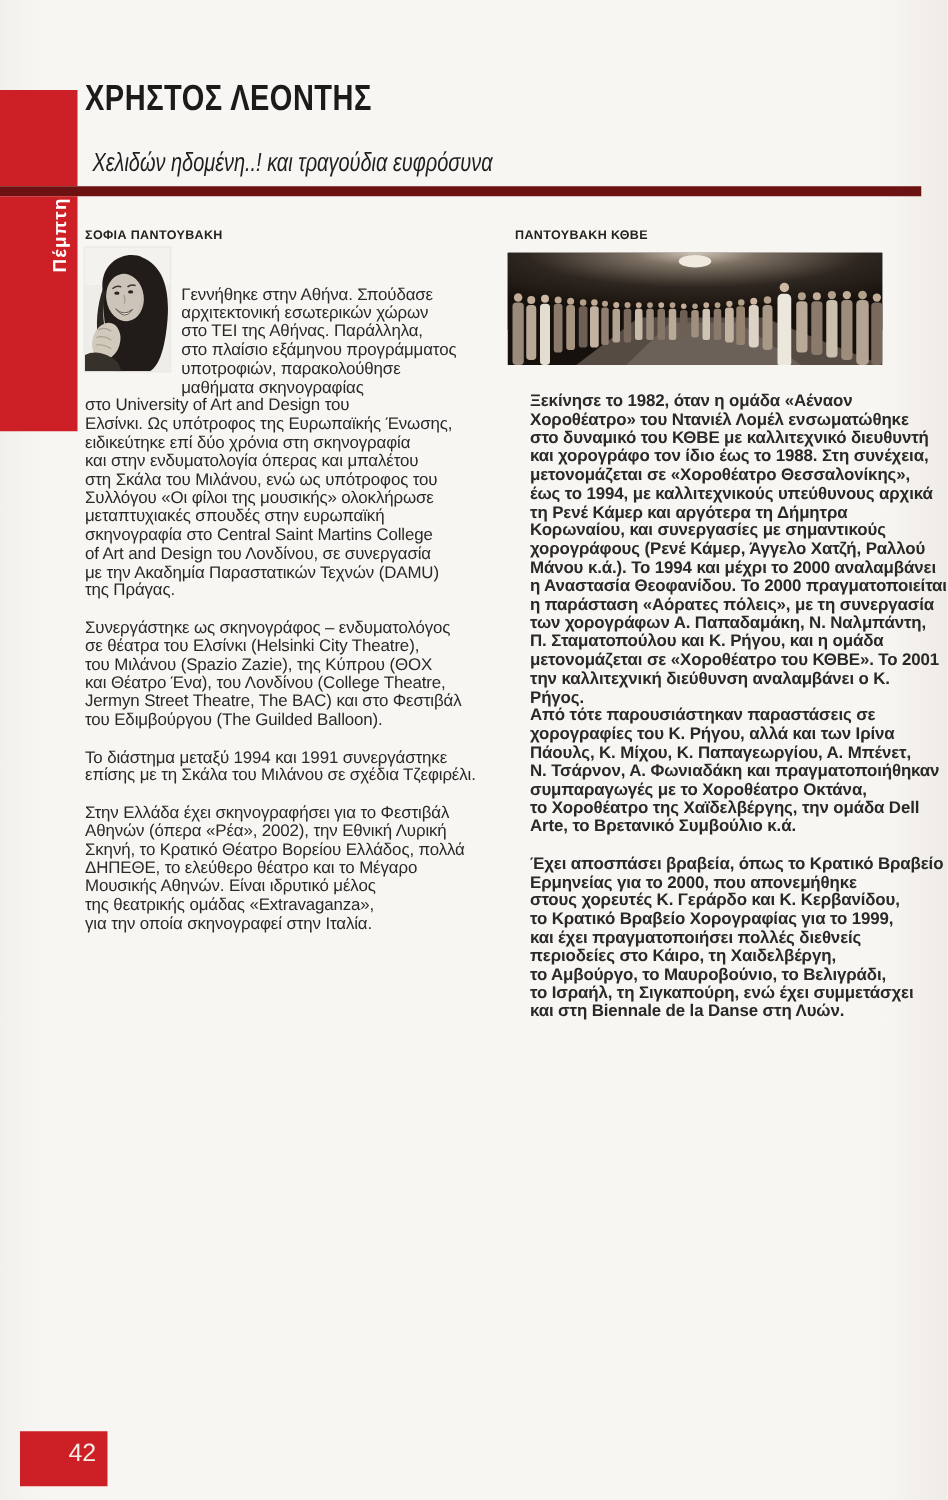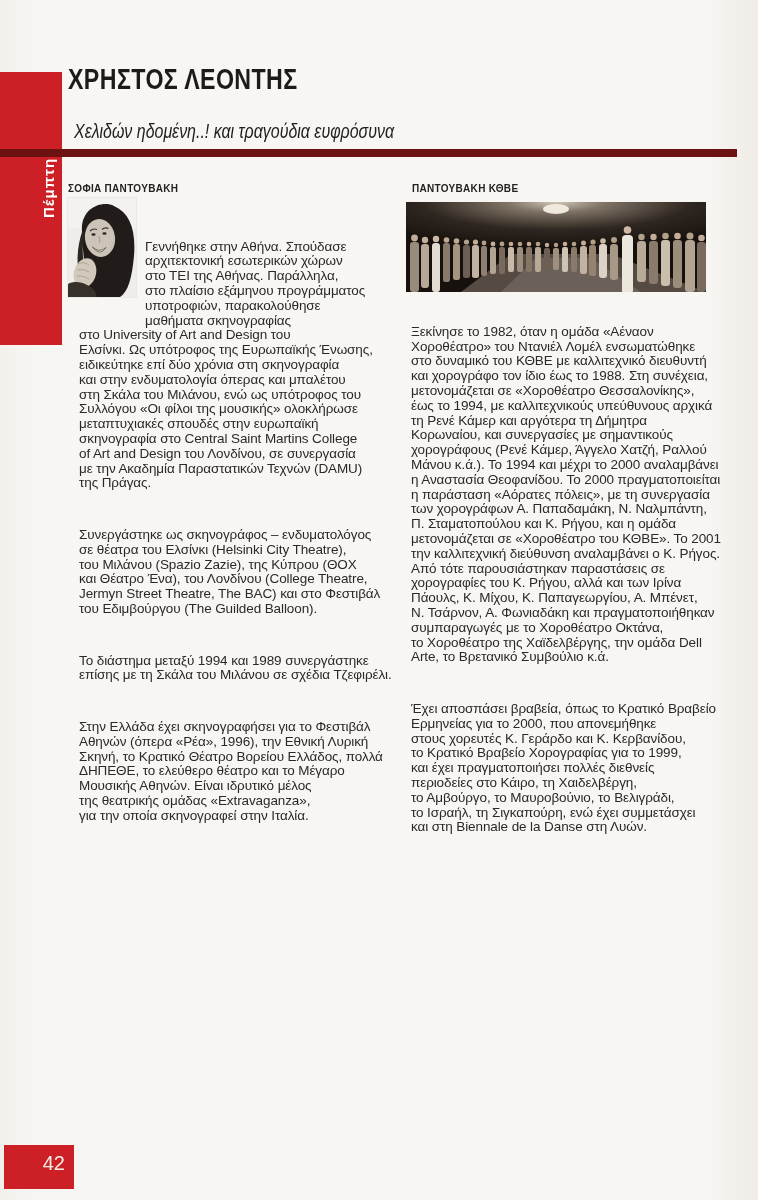--- a/index.html
+++ b/index.html
@@ -52,26 +52,26 @@
     box-shadow:0 0 0 1px rgba(0,0,0,0.05);
   }
   .group-photo{
     position:absolute;left:406px;top:202px;width:300px;height:90px;
   }
   .bio{
     position:absolute;
     font-size:13.5px;line-height:14.8px;letter-spacing:-0.1px;
     color:#2b2927;white-space:pre-line;
   }
-  .bio p{margin:11px;padding:0;}
+  .bio p{margin:0;padding:0;}
   .bio-left{left:68px;top:199px;width:336px;}
-  .bio-right{left:400px;top:299px;width:334px;}
+  .bio-right{left:424px;top:299px;width:334px;font-weight:bold;}
   .photo-spacer{float:left;width:77px;height:101px;}
   .page-number-box{
-    position:absolute;left:4px;top:1145px;width:70px;height:44px;
+    position:absolute;left:16px;top:1145px;width:70px;height:44px;
     background:var(--accent-red,#cc2026);
   }
   .page-number{
     position:absolute;right:9px;top:6px;
     font-size:20px;color:#f5eee6;line-height:24px;
   }
 </style>
 </head>
 <body>
 
@@ -129,24 +129,24 @@
 σκηνογραφία στο Central Saint Martins College
 of Art and Design του Λονδίνου, σε συνεργασία
 με την Ακαδημία Παραστατικών Τεχνών (DAMU)
 της Πράγας.</p>
     <p>Συνεργάστηκε ως σκηνογράφος – ενδυματολόγος
 σε θέατρα του Ελσίνκι (Helsinki City Theatre),
 του Μιλάνου (Spazio Zazie), της Κύπρου (ΘΟΧ
 και Θέατρο Ένα), του Λονδίνου (College Theatre,
 Jermyn Street Theatre, The BAC) και στο Φεστιβάλ
 του Εδιμβούργου (The Guilded Balloon).</p>
-    <p>Το διάστημα μεταξύ 1994 και 1989 συνεργάστηκε
+    <p>Το διάστημα μεταξύ 1994 και 1991 συνεργάστηκε
 επίσης με τη Σκάλα του Μιλάνου σε σχέδια Τζεφιρέλι.</p>
     <p>Στην Ελλάδα έχει σκηνογραφήσει για το Φεστιβάλ
-Αθηνών (όπερα «Ρέα», 1996), την Εθνική Λυρική
+Αθηνών (όπερα «Ρέα», 2002), την Εθνική Λυρική
 Σκηνή, το Κρατικό Θέατρο Βορείου Ελλάδος, πολλά
 ΔΗΠΕΘΕ, το ελεύθερο θέατρο και το Μέγαρο
 Μουσικής Αθηνών. Είναι ιδρυτικό μέλος
 της θεατρικής ομάδας «Extravaganza»,
 για την οποία σκηνογραφεί στην Ιταλία.</p>
   </div>
 
   <h2 class="col-heading h-right">ΠΑΝΤΟΥΒΑΚΗ ΚΘΒΕ</h2>
 
   <svg class="group-photo" viewBox="0 0 300 90" preserveAspectRatio="none" xmlns="http://www.w3.org/2000/svg">

